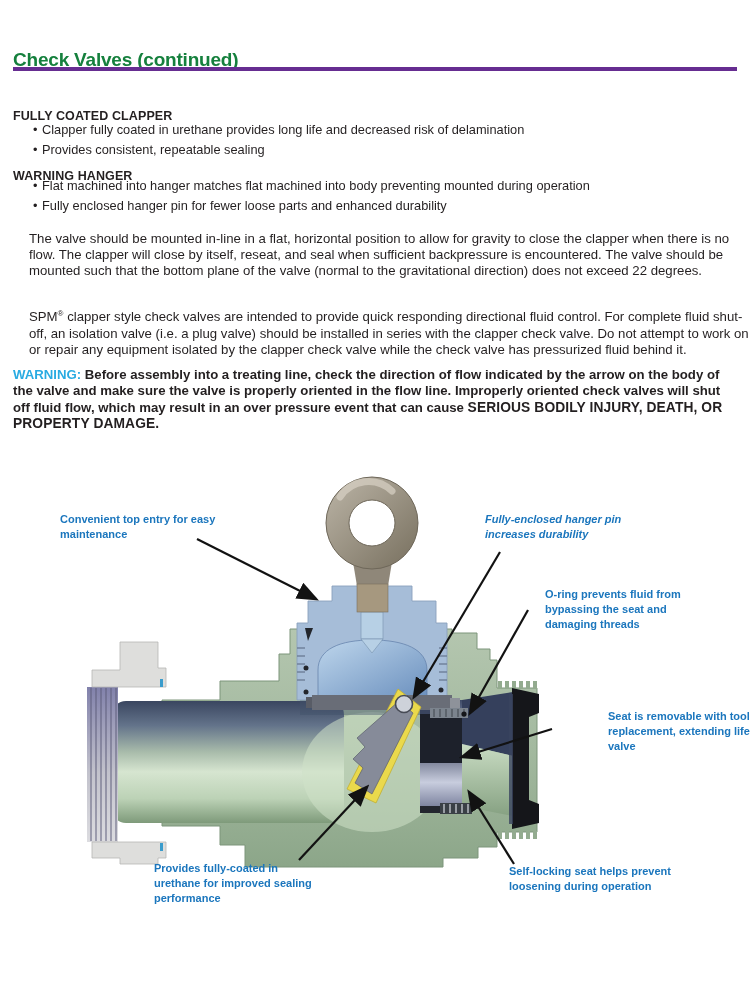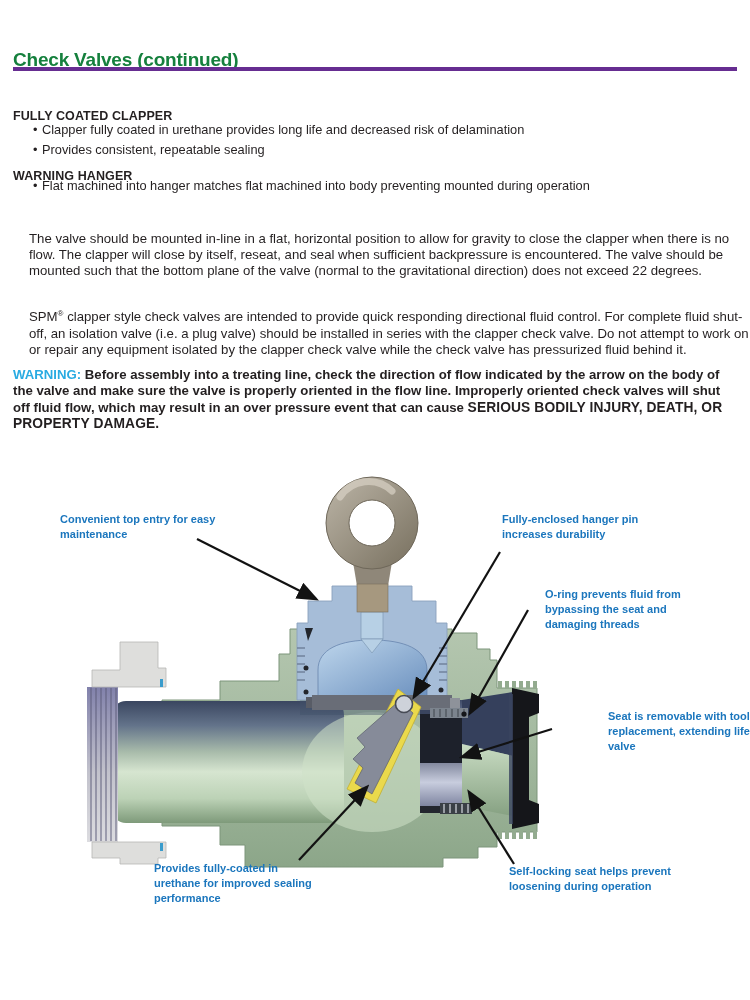--- a/index.html
+++ b/index.html
@@ -21,21 +21,21 @@
   p.para{left:13px;width:726px;margin:16px;font-size:13.2px;line-height:16.2px;}
   p.para.p1{top:215px;}
   p.para.p2{top:290px;}
   sup.reg{font-size:8px;}
   p.warn{left:13px;top:367px;width:727px;margin:0;font-size:13.2px;line-height:16.4px;font-weight:bold;}
   .warn-label{color:#29abe2;}
   .warn-strong{font-size:13.8px;letter-spacing:0.1px;}
   
   .callout{color:#1b76bd;font-size:11px;font-weight:bold;line-height:15.2px;}
   .co1{left:60px;top:512px;width:160px;}
-  .co2{left:502px;top:512px;width:140px;}
+  .co2{left:485px;top:512px;width:140px;font-style:italic;}
   .co3{left:545px;top:587px;width:148px;}
   .co4{left:564px;top:709px;width:178px;margin-left:44px;}
   .co5{left:154px;top:861px;width:168px;}
   .co6{left:509px;top:864px;width:184px;}
   svg.diagram{left:0;top:0;width:750px;height:1000px;}
 </style>
 </head>
 <body>
 
 <h1 class="abs page-title">Check Valves (continued)</h1>
@@ -43,20 +43,21 @@
 
 <h2 class="abs sec-head s1">FULLY COATED CLAPPER</h2>
 <ul class="abs bullets b1">
   <li>Clapper fully coated in urethane provides long life and decreased risk of delamination</li>
   <li>Provides consistent, repeatable sealing</li>
 </ul>
 
 <h2 class="abs sec-head s2">WARNING HANGER</h2>
 <ul class="abs bullets b2">
   <li>Flat machined into hanger matches flat machined into body preventing mounted during operation</li>
+  <li>Fully enclosed hanger pin for fewer loose parts and enhanced durability</li>
 </ul>
 
 <p class="abs para p1">The valve should be mounted in-line in a flat, horizontal position to allow for gravity to close the clapper when there is no flow. The clapper will close by itself, reseat, and seal when sufficient backpressure is encountered.  The valve should be mounted such that the bottom plane of the valve (normal to the gravitational direction) does not exceed 22 degrees.</p>
 
 <p class="abs para p2"><span>SPM</span><sup class="reg">®</sup><span> clapper style check valves are intended to provide quick responding directional fluid control. For complete fluid shut-off, an isolation valve (i.e. a plug valve) should be installed in series with the clapper check valve. Do not attempt to work on or repair any equipment isolated by the clapper check valve while the check valve has pressurized fluid behind it.</span></p>
 
 <p class="abs warn"><span class="warn-label">WARNING:</span><span> Before assembly into a treating line, check the direction of flow indicated by the arrow on the body of the valve and make sure the valve is properly oriented in the flow line. Improperly oriented check valves will shut off fluid flow, which may result in an over pressure event that can cause </span><span class="warn-strong">SERIOUS BODILY INJURY, DEATH, OR PROPERTY DAMAGE.</span></p>
 
 <svg class="abs diagram" viewBox="0 0 750 1000" xmlns="http://www.w3.org/2000/svg">
   <defs>

